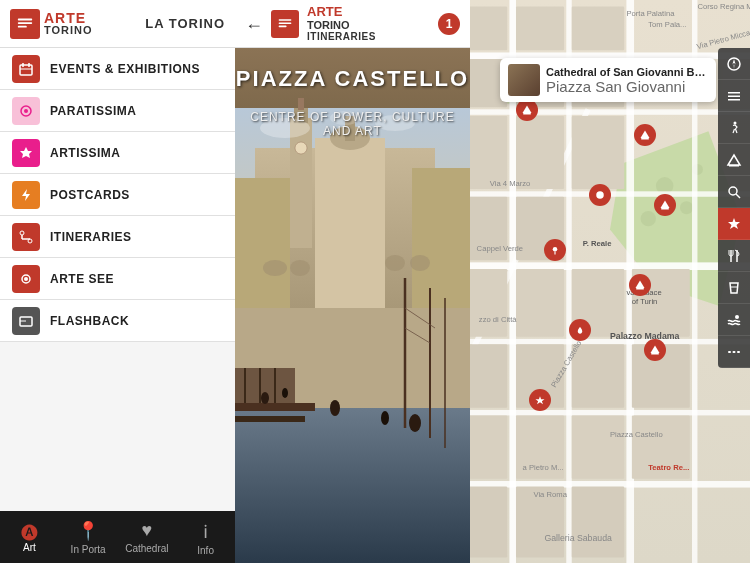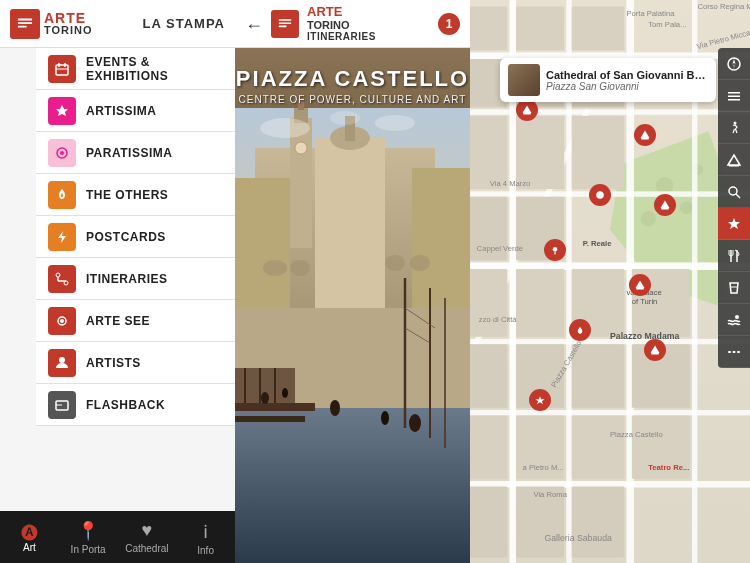--- a/index.html
+++ b/index.html
@@ -69,21 +69,20 @@
     }
 
     .logo-icon-box svg {
       width: 18px; height: 18px; fill: white;
     }
 
     #nav-list {
       flex: 1;
       overflow-y: auto;
       background: #f5f5f5;
-      padding-left: 36px;
     }
 
     .nav-item {
       display: flex;
       align-items: center;
       height: 42px;
       padding: 0 12px;
       border-bottom: 1px solid #e0e0e0;
       cursor: pointer;
       background: #fff;
@@ -242,26 +241,26 @@
     .piazza-title .main-title {
       font-size: 22px;
       font-weight: bold;
       color: #fff;
       letter-spacing: 2px;
       text-shadow: 1px 1px 3px rgba(0,0,0,0.7);
       display: block;
     }
 
     .piazza-title .sub-title {
-      font-size: 10px;
+      font-size: 12px;
       color: #eee;
       letter-spacing: 1px;
       text-shadow: 1px 1px 2px rgba(0,0,0,0.7);
       display: block;
-      margin-top: 2px;
+      margin-top: 18px;
     }
 
     
     .painting-svg {
       width: 100%;
       height: 100%;
       position: absolute;
       top: 0; left: 0;
     }
 
@@ -325,23 +324,22 @@
       font-size: 11px;
       font-weight: bold;
       color: #222;
       white-space: nowrap;
       overflow: hidden;
       text-overflow: ellipsis;
       max-width: 160px;
     }
 
     .info-subtitle {
-      font-size: 10px;
+      font-size: 15px;
       color: #666;
-      font-style: italic;
     }
 
     
     .map-marker {
       position: absolute;
       width: 22px;
       height: 22px;
       border-radius: 50%;
       background: #c0392b;
       display: flex;
@@ -399,65 +397,56 @@
             <rect x="2" y="8" width="16" height="2" rx="1"></rect>
             <rect x="2" y="4" width="16" height="2" rx="1"></rect>
             <rect x="2" y="12" width="10" height="2" rx="1"></rect>
           </svg>
       </div>
       <div class="logo-arte">
         <span class="arte">ARTE</span>
         <span class="torino">TORINO</span>
       </div>
     </div>
-    <span class="la-stampa">LA STAMPA</span>
+    <span class="la-stampa">LA TORINO</span>
   </div>
 
   <div id="nav-list">
 
     <div class="nav-item">
       <div class="nav-icon" style="background:#c0392b;">
         <svg width="16" height="16" viewBox="0 0 16 16" fill="white">
             <rect x="2" y="4" width="12" height="10" rx="1" fill="none" stroke="white" stroke-width="1.5"></rect>
             <line x1="5" y1="2" x2="5" y2="6" stroke="white" stroke-width="1.5"></line>
             <line x1="11" y1="2" x2="11" y2="6" stroke="white" stroke-width="1.5"></line>
             <line x1="2" y1="8" x2="14" y2="8" stroke="white" stroke-width="1"></line>
           </svg>
       </div>
       <span class="nav-label">EVENTS &amp; EXHIBITIONS</span>
     </div>
 
     <div class="nav-item">
-      <div class="nav-icon" style="background:#e91e8c;">
-        <svg width="16" height="16" viewBox="0 0 16 16" fill="white">
-            <polygon points="8,2 10,6 14,6 11,9 12,13 8,11 4,13 5,9 2,6 6,6"></polygon>
-          </svg>
-      </div>
-      <span class="nav-label">ARTISSIMA</span>
-    </div>
-
-    <div class="nav-item">
       <div class="nav-icon" style="background:#f8c0d8;">
         <svg width="16" height="16" viewBox="0 0 16 16" fill="none">
             <circle cx="8" cy="8" r="5" stroke="#e91e8c" stroke-width="1.5"></circle>
             <circle cx="8" cy="8" r="2" fill="#e91e8c"></circle>
           </svg>
       </div>
       <span class="nav-label">PARATISSIMA</span>
     </div>
 
     <div class="nav-item">
-      <div class="nav-icon" style="background:#e67e22;">
+      <div class="nav-icon" style="background:#e91e8c;">
         <svg width="16" height="16" viewBox="0 0 16 16" fill="white">
-            <path d="M8 2 C8 2 5 5 5 8 C5 10.5 6.5 12 8 12 C9.5 12 11 10.5 11 8 C11 5 8 2 8 2Z"></path>
-            <path d="M8 6 C8 6 7 7 7 8.5 C7 9.5 7.5 10 8 10 C8.5 10 9 9.5 9 8.5 C9 7 8 6 8 6Z" fill="#e67e22"></path>
+            <polygon points="8,2 10,6 14,6 11,9 12,13 8,11 4,13 5,9 2,6 6,6"></polygon>
           </svg>
       </div>
-      <span class="nav-label">THE OTHERS</span>
-    </div>
+      <span class="nav-label">ARTISSIMA</span>
+    </div>
+
 
     <div class="nav-item">
       <div class="nav-icon" style="background:#e67e22;">
         <svg width="16" height="16" viewBox="0 0 16 16" fill="white">
             <polygon points="9,2 4,9 8,9 7,14 12,7 8,7"></polygon>
           </svg>
       </div>
       <span class="nav-label">POSTCARDS</span>
     </div>
 
@@ -476,29 +465,20 @@
     <div class="nav-item">
       <div class="nav-icon" style="background:#c0392b;">
         <svg width="16" height="16" viewBox="0 0 16 16" fill="white">
             <circle cx="8" cy="8" r="4" fill="none" stroke="white" stroke-width="1.5"></circle>
             <circle cx="8" cy="8" r="2" fill="white"></circle>
           </svg>
       </div>
       <span class="nav-label">ARTE SEE</span>
     </div>
 
-    <div class="nav-item">
-      <div class="nav-icon" style="background:#c0392b;">
-        <svg width="16" height="16" viewBox="0 0 16 16" fill="white">
-            <circle cx="8" cy="5" r="3"></circle>
-            <path d="M2 13 C2 10 5 8 8 8 C11 8 14 10 14 13"></path>
-          </svg>
-      </div>
-      <span class="nav-label">ARTISTS</span>
-    </div>
 
 
     <div class="nav-item">
       <div class="nav-icon" style="background:#555;">
         <svg width="16" height="16" viewBox="0 0 16 16" fill="white">
             <rect x="2" y="4" width="12" height="9" rx="1" fill="none" stroke="white" stroke-width="1.5"></rect>
             <line x1="2" y1="8" x2="8" y2="8" stroke="white" stroke-width="1"></line>
           </svg>
       </div>
       <span class="nav-label">FLASHBACK</span>

